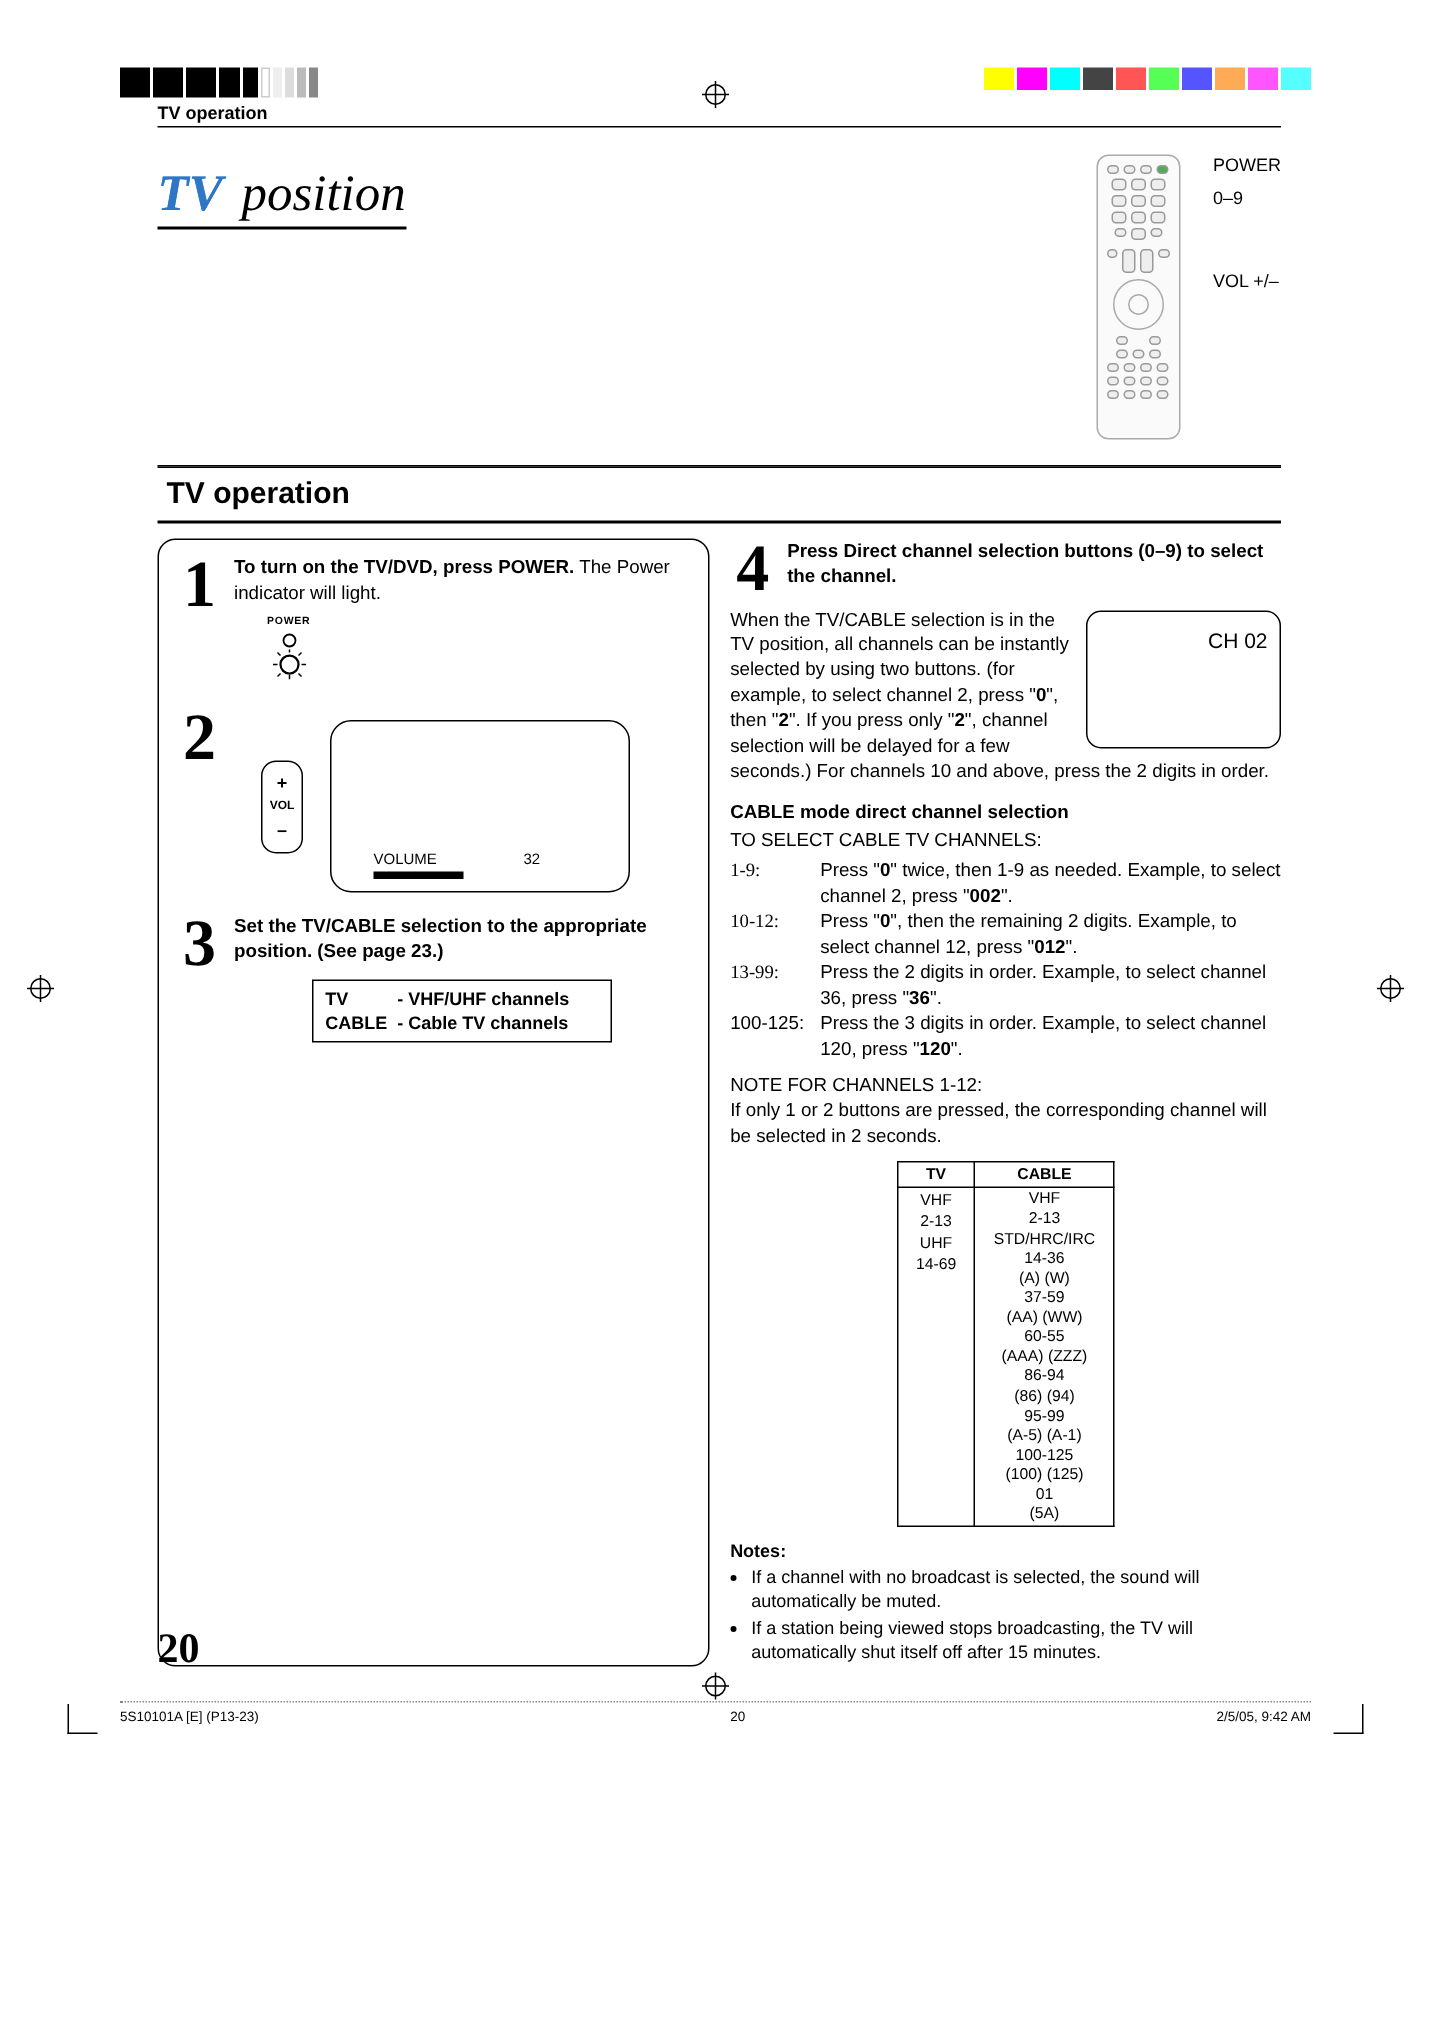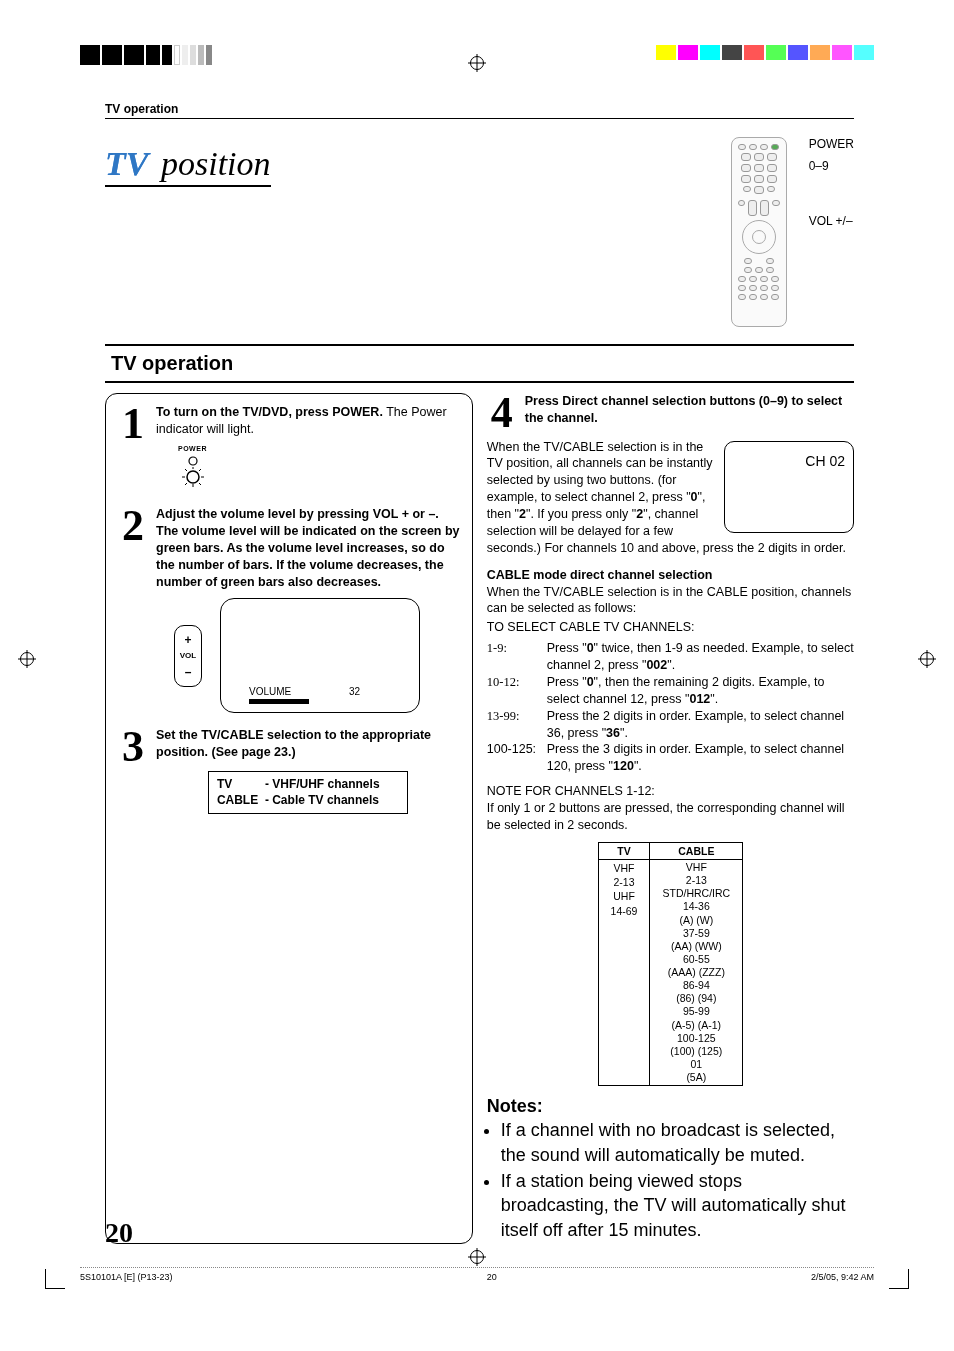--- a/index.html
+++ b/index.html
@@ -57,21 +57,21 @@
   }
   .reg-mark-side.left { left: 20px; }
   .reg-mark-side.right { right: 20px; }
   .reg-mark-side::before, .reg-mark-side::after {
     content: ""; position: absolute; background: #000;
   }
   .reg-mark-side::before { left: 50%; top: -3px; bottom: -3px; width: 1px; transform: translateX(-50%);}
   .reg-mark-side::after { top: 50%; left: -3px; right: -3px; height: 1px; transform: translateY(-50%);}
 
   .page {
-    padding: 102px 100px 60px 105px;
+    padding: 68px 100px 60px 105px;
     position: relative;
   }
   .running-head {
     font-size: 12px;
     font-weight: bold;
     margin-bottom: 4px;
     border-bottom: 1px solid #000;
     padding-bottom: 2px;
   }
   .title-row {
@@ -228,21 +228,21 @@
   }
   .freq-table th, .freq-table td {
     border: 1px solid #000;
     padding: 1px 12px;
     vertical-align: top;
   }
   .freq-table th { font-weight:bold; }
   .freq-table td { border-top: none; }
   .freq-table .cable-cell { line-height: 1.25; }
 
-  .notes { font-size: 18px; margin-top: 8px; }
+  .notes { font-size: 12px; margin-top: 8px; }
   .notes ul { padding-left: 14px; }
   .notes li { margin-bottom: 2px; }
 
   .page-number {
     font-family: "Times New Roman", serif;
     font-size: 28px;
     font-weight: bold;
     position: absolute;
     left: 105px;
     bottom: 55px;
@@ -417,21 +417,20 @@
               <line x1="21" y1="30" x2="23" y2="32" stroke="#000"></line>
               <line x1="15" y1="31" x2="15" y2="34" stroke="#000"></line>
             </svg>
           </div>
         </div>
       </div>
 
       <div class="step">
         <div class="step-num">2</div>
         <div class="step-body">
-          <span class="bold">Adjust the volume level by pressing VOL + or –. The volume level will be indicated on the screen by green bars. As the volume level increases, so do the number of bars. If the volume decreases, the number of green bars also decreases.</span>
           <div class="vol-row">
             <div class="vol-btn">
               <div>+</div>
               <div class="mid">VOL</div>
               <div>–</div>
             </div>
             <div class="tv-screen">
               <div class="vol-label">VOLUME</div>
               <div class="vol-num">32</div>
               <div class="bar"></div>
@@ -472,21 +471,20 @@
 
       <div>
         <div class="inline-screen">
           <div class="ch">CH 02</div>
         </div>
         <span>When the TV/CABLE selection is in the TV position, all channels can be instantly selected by using two buttons. (for example, to select channel 2, press "</span><b>0</b><span>", then "</span><b>2</b><span>". If you press only "</span><b>2</b><span>", channel selection will be delayed for a few seconds.) For channels 10 and above, press the 2 digits in order.</span>
       </div>
       <div style="clear:both"></div>
 
       <div class="subhead" style="margin-top:10px">CABLE mode direct channel selection</div>
-      <div>When the TV/CABLE selection is in the CABLE position, channels can be selected as follows:</div>
 
       <div style="margin-top:2px">TO SELECT CABLE TV CHANNELS:</div>
       <div class="cable-list">
         <div class="row2">
           <div class="key">1-9:</div>
           <div class="val"><span>Press "</span><b>0</b><span>" twice, then 1-9 as needed. Example, to select channel 2, press "</span><b>002</b><span>".</span></div>
         </div>
         <div class="row2">
           <div class="key">10-12:</div>
           <div class="val"><span>Press "</span><b>0</b><span>", then the remaining 2 digits. Example, to select channel 12, press "</span><b>012</b><span>".</span></div>

